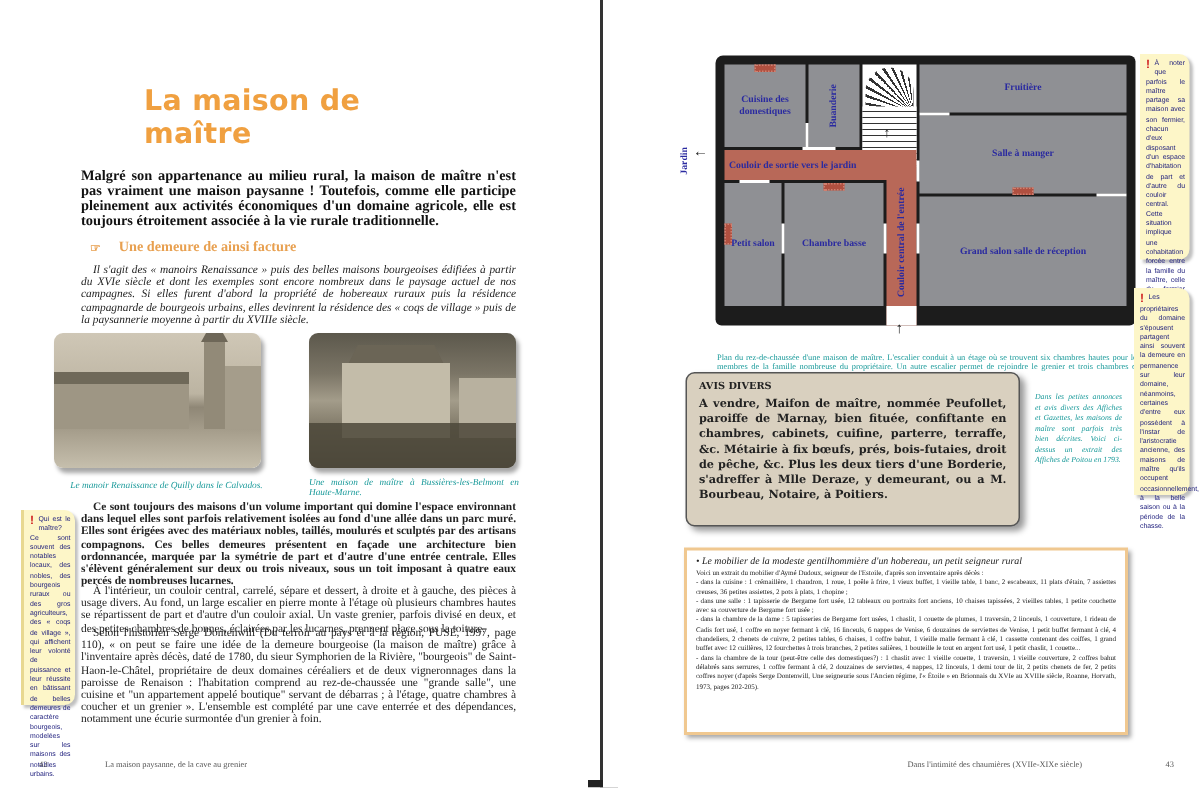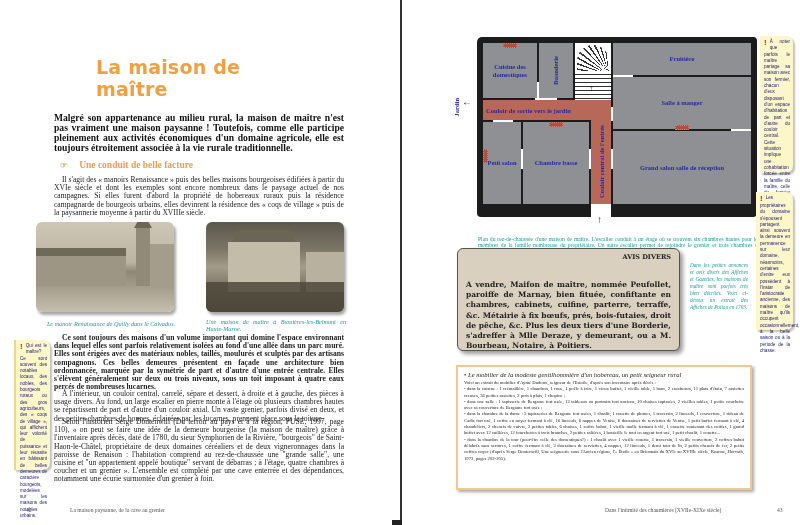--- a/index.html
+++ b/index.html
@@ -13,21 +13,21 @@
   .gutter { position: absolute; left: 400px; top: 0; width: 2px; height: 525px; background: #333; }
   .gutter-shadow { position: absolute; left: 402px; top: 0; width: 6px; height: 525px; background: linear-gradient(to right, rgba(0,0,0,0.08), rgba(0,0,0,0)); }
   .gutter-foot { position: absolute; left: 392px; top: 520px; width: 20px; height: 5px; background: #222; }
 
   
   .title { position: absolute; left: 96px; top: 56px; width: 210px; font-family: "DejaVu Sans", sans-serif; font-weight: bold; font-size: 19px; color: #f0a040; letter-spacing: 0.2px; }
   .intro { position: absolute; left: 54px; top: 113px; width: 290px; font-size: 9.6px; font-weight: bold; line-height: 10px; text-align: justify; color: #111; }
   .section-head { position: absolute; left: 60px; top: 160px; width: 260px; font-size: 9.5px; font-weight: bold; color: #e8a050; display: flex; align-items: center; gap: 12px; }
   .section-head .hand { font-size: 8px; color: #e8a050; }
   .para { position: absolute; left: 54px; width: 290px; font-size: 7.6px; line-height: 8.2px; text-align: justify; color: #222; }
-  .p1 { top: 176px; text-indent: 8px; }
+  .p1 { top: 176px; text-indent: 8px; font-style: italic; }
   .p2 { top: 334px; text-indent: 8px; font-weight: bold; }
   .p3 { top: 390px; text-indent: 8px; }
   .p4 { top: 418px; text-indent: 8px; }
 
   .photo { position: absolute; border-radius: 6px; box-shadow: 2px 3px 3px rgba(0,0,0,0.35); overflow: hidden; }
   .photo1 { left: 36px; top: 222px; width: 138px; height: 90px; background: linear-gradient(180deg, #cfc7b6 0%, #bcb4a2 45%, #8f8776 55%, #a9a18f 75%, #c6bfad 100%); }
   .photo2 { left: 206px; top: 222px; width: 138px; height: 90px; background: linear-gradient(180deg, #5c584c 0%, #7b7566 30%, #a39c8a 50%, #77705f 75%, #4e4a40 100%); }
   .photo1 .tower { position: absolute; left: 100px; top: 4px; width: 14px; height: 60px; background: #928a78; }
   .photo1 .tower:before { content: ""; position: absolute; left: -2px; top: -14px; border-left: 9px solid transparent; border-right: 9px solid transparent; border-bottom: 16px solid #6e6758; }
   .photo1 .houses { position: absolute; left: 0; top: 34px; width: 90px; height: 30px; background: #9e9684; }
@@ -64,40 +64,40 @@
   .vert { writing-mode: vertical-rl; transform: rotate(180deg); }
   .hearth { position: absolute; width: 14px; height: 5px; background: #b05040; border: 1px dotted #d08070; }
   .hearth-v { width: 5px; height: 14px; }
   .door-h { position: absolute; height: 2px; background: #fff; }
   .door-v { position: absolute; width: 2px; background: #fff; }
   .jardin-label { position: absolute; left: 453px; top: 98px; font-size: 6.5px; font-weight: bold; color: #2a2aa0; }
   .arrow { position: absolute; font-size: 10px; color: #222; line-height: 10px; }
   .plan-caption { position: absolute; left: 478px; top: 236px; width: 282px; font-size: 5.6px; line-height: 6.4px; color: #1a9a9a; text-align: justify; }
 
   .avis { position: absolute; left: 457px; top: 248px; width: 223px; height: 103px; background: #d9d0bf; border: 1.5px solid #555; border-radius: 6px; box-shadow: 3px 3px 4px rgba(0,0,0,0.4); padding: 4px 8px; font-family: "DejaVu Serif", serif; color: #222; }
-  .avis-title { text-align: right; font-size: 6.5px; font-weight: bold; margin-bottom: 19px; }
+  .avis-title { text-align: left; font-size: 6.5px; font-weight: bold; margin-bottom: 3px; }
   .avis-body { font-size: 7.5px; line-height: 10.2px; font-weight: bold; text-align: justify; }
 
   .side-caption { position: absolute; left: 690px; top: 262px; width: 58px; font-size: 5.2px; line-height: 7px; color: #1a9a9a; font-style: italic; text-align: justify; }
 
   .mobilier { position: absolute; left: 456px; top: 365px; width: 296px; height: 125px; background: #fff; border: 2.5px solid #f0c890; box-shadow: 2px 2px 3px rgba(0,0,0,0.35); padding: 4px 6px; font-size: 4.7px; line-height: 6.3px; color: #222; }
   .mob-title { font-size: 6.6px; line-height: 8px; font-style: italic; margin-bottom: 1px; }
   .mob-line { text-align: justify; }
 </style>
 </head>
 <body>
 
 <div class="spread">
 
   <div class="page page-left">
     <div class="title">La maison de maître</div>
     <div class="intro">Malgré son appartenance au milieu rural, la maison de maître n'est pas vraiment une maison paysanne ! Toutefois, comme elle participe pleinement aux activités économiques d'un domaine agricole, elle est toujours étroitement associée à la vie rurale traditionnelle.</div>
     <div class="section-head">
       <span class="hand">☞</span>
-      <span>Une conduit de belle facture</span>
+      <span>Une demeure de ainsi facture</span>
     </div>
     <div class="para p1">Il s'agit des « manoirs Renaissance » puis des belles maisons bourgeoises édifiées à partir du XVIe siècle et dont les exemples sont encore nombreux dans le paysage actuel de nos campagnes. Si elles furent d'abord la propriété de hobereaux ruraux puis la résidence campagnarde de bourgeois urbains, elles devinrent la résidence des « coqs de village » puis de la paysannerie moyenne à partir du XVIIIe siècle.</div>
 
     <div class="photo photo1">
       <div class="roof"></div>
       <div class="houses"></div>
       <div class="tower"></div>
       <div class="bldg"></div>
     </div>
     <div class="photo photo2">

